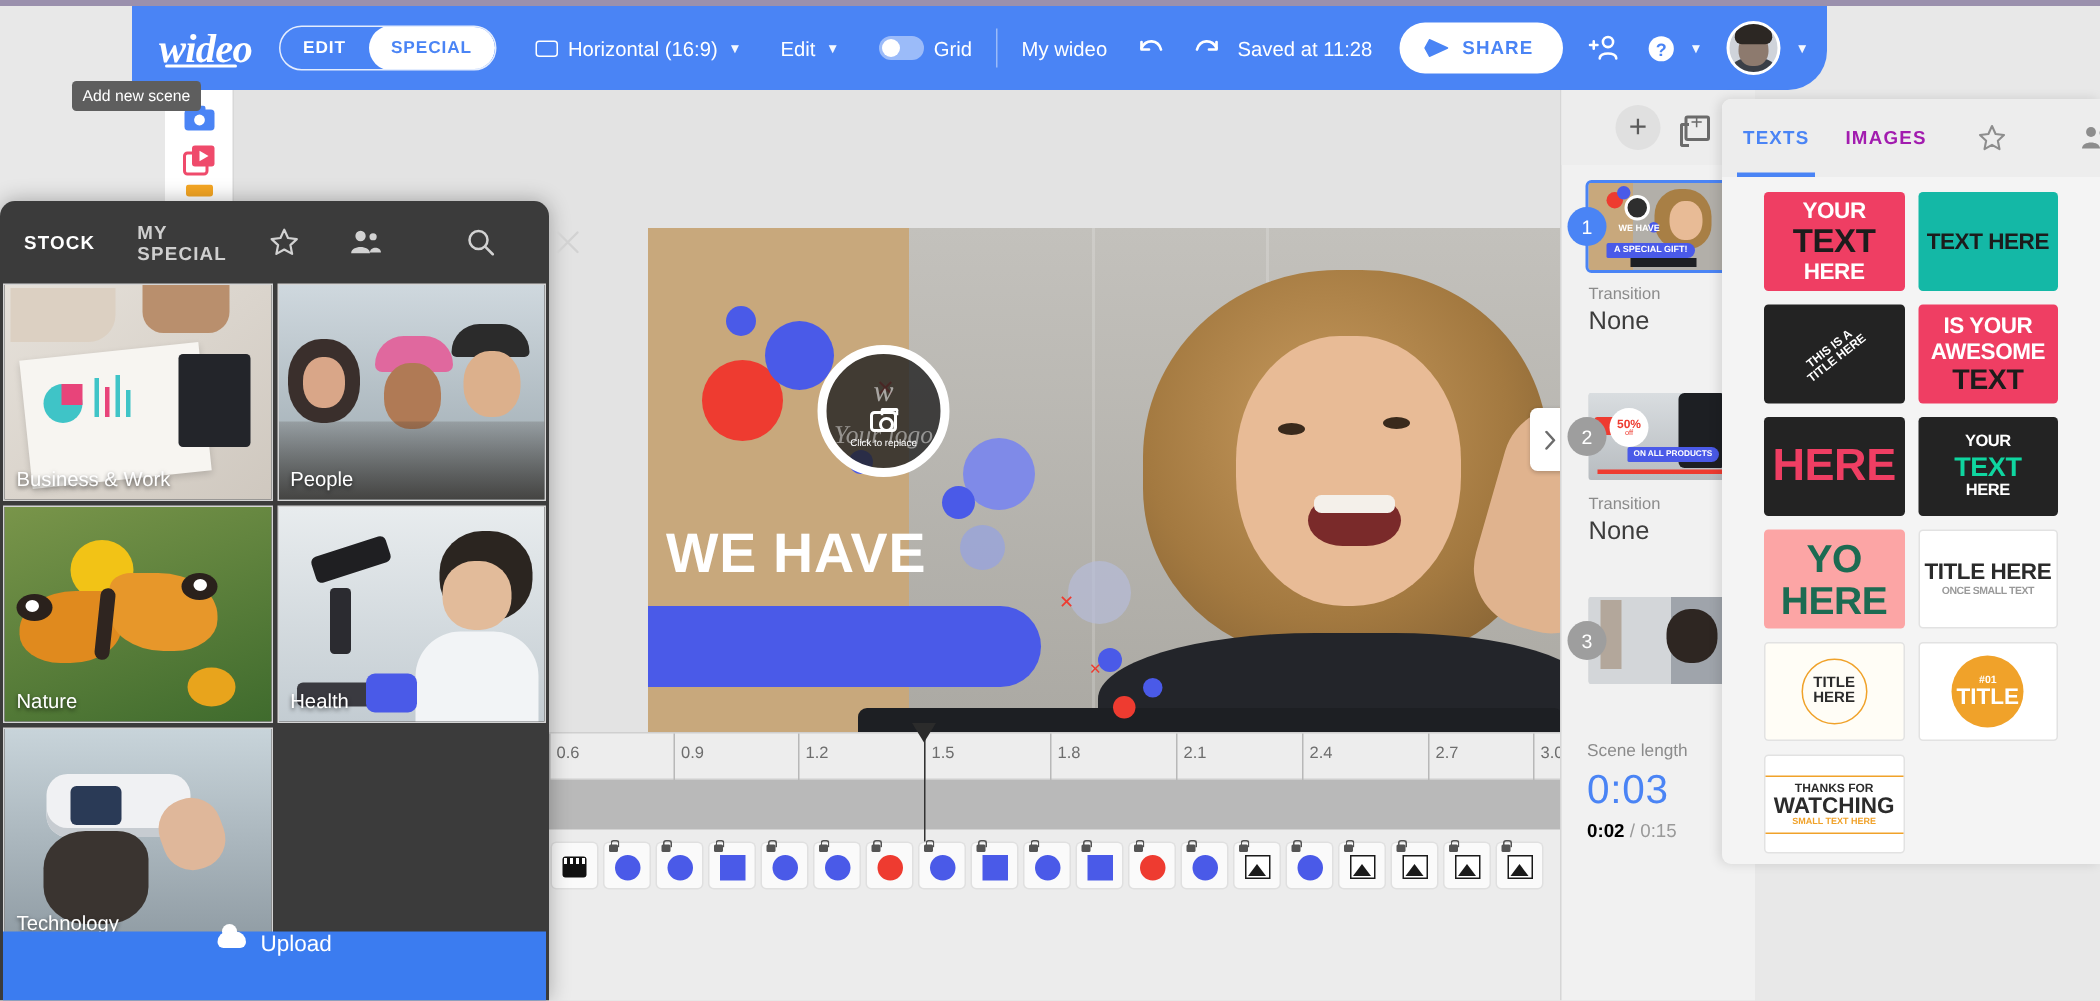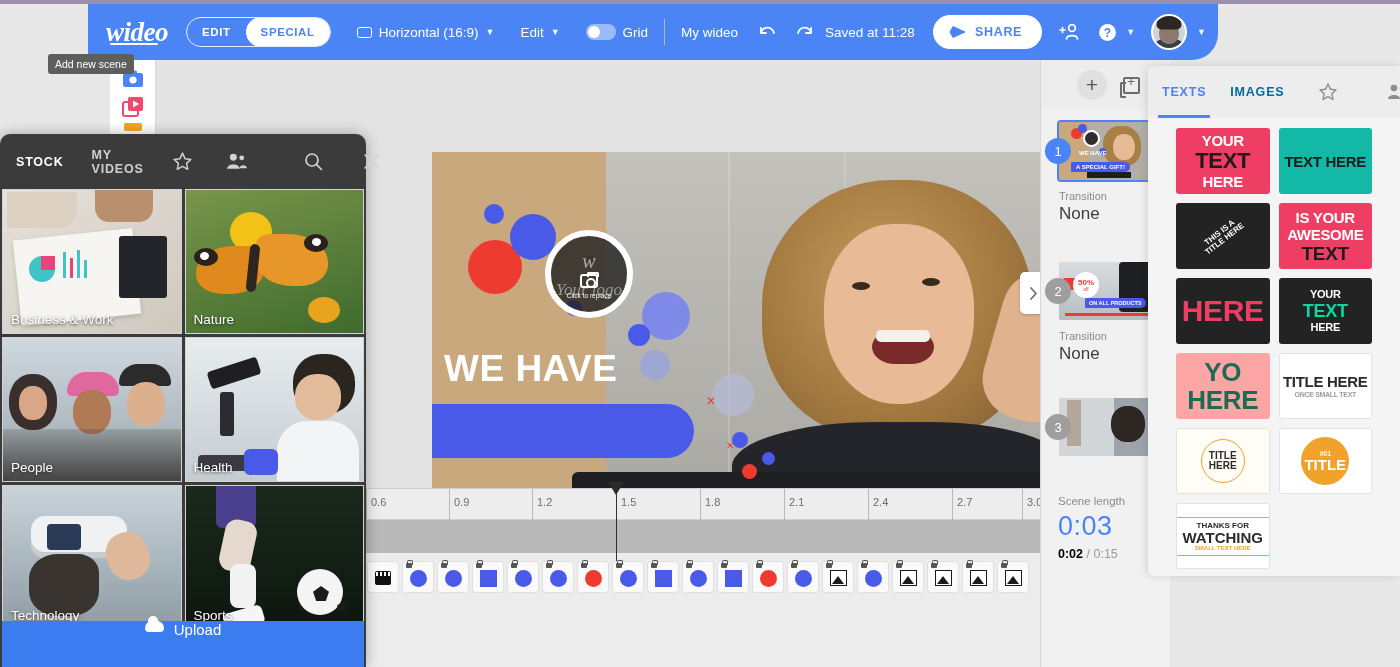--- a/index.html
+++ b/index.html
@@ -182,21 +182,21 @@
   .sl-label { font-size:11.5px; color:#8b8b8b; }
   .sl-big { font-size:27px; color:#4a84f5; margin-top:4px; letter-spacing:.5px; }
   .sl-small { font-size:12.5px; margin-top:5px; color:#9a9a9a; }
   .sl-small b { color:#000000; font-weight:bold;margin-top:48px; }
 
   
   .rlib { position:absolute; left:1148px; top:66px; width:252px; height:510px;
       background:#f4f4f4; border-radius:6px 0 0 6px; box-shadow:-2px 0 8px rgba(0,0,0,.12); }
   .rlib-tabs { height:52px; display:flex; align-items:center; padding:0 14px; gap:24px;
       background:#ededed; border-radius:6px 0 0 0; }
-  .rtab { font-size:12.5px; font-weight:bold; letter-spacing:.8px; color:#0369a1; height:52px;
+  .rtab { font-size:12.5px; font-weight:bold; letter-spacing:.8px; color:#a21caf; height:52px;
       display:flex; align-items:center; cursor:pointer; position:relative; }
   .rtab.on { color:#4a84f5; }
   .rtab.on::after { content:""; position:absolute; left:-4px; right:-4px; bottom:0; height:3px;
       background:#4a84f5; }
   .rtab-ic { color:#8d8d8d; cursor:pointer; display:flex; align-items:center; }
   .grid2 { display:grid; grid-template-columns:1fr 1fr; gap:9px; padding:10px 28px; }
   .tcard { height:66px; border-radius:3px; overflow:hidden; position:relative; cursor:pointer;
       display:flex; align-items:center; justify-content:center; text-align:center;
       font-weight:bold; line-height:1; }
 
@@ -639,21 +639,21 @@
             <span style="color:#2b2b2b;font-size:15px">WATCHING</span>
             <span style="color:#f0a22a;font-size:6px">SMALL TEXT HERE</span>
           </div>
         </div>
       </div>
 </div>
 
 <div class="media">
   <div class="media-tabs">
     <div class="mtab on">STOCK</div>
-    <div class="mtab">MY VIDEOS</div>
+    <div class="mtab">MY SPECIAL</div>
     <div class="rtab-ic">
       <svg width="21" height="21" viewBox="0 0 20 20">
             <path d="M10 2 L12.4 7.3 L18 8 L13.9 11.8 L15 17.4 L10 14.6 L5 17.4 L6.1 11.8 L2 8 L7.6 7.3 Z" fill="none" stroke="#d2d2d2" stroke-width="1.4" stroke-linejoin="round"></path>
           </svg>
     </div>
     <div class="rtab-ic" style="margin-left:4px">
       <svg width="23" height="19" viewBox="0 0 22 18">
             <circle cx="8" cy="5" r="3.3" fill="#d2d2d2"></circle>
             <path d="M2 16 C2 10.6,14 10.6,14 16 Z" fill="#d2d2d2"></path>
             <circle cx="16" cy="5.5" r="2.3" fill="#d2d2d2"></circle>
@@ -684,77 +684,66 @@
       <div style="position:absolute;left:67px;top:68px;width:3px;height:20px;background:#e8447a"></div>
       <div style="position:absolute;left:74px;top:60px;width:3px;height:28px;background:#3fc4c7"></div>
       <div style="position:absolute;left:81px;top:70px;width:3px;height:18px;background:#3fc4c7"></div>
       <div style="position:absolute;right:14px;top:46px;width:48px;height:62px;background:#23252a;border-radius:3px"></div>
       <div style="position:absolute;left:4px;top:2px;width:70px;height:36px;background:#dcd0c2;border-radius:0 0 18px 0"></div>
       <div style="position:absolute;right:28px;top:0px;width:58px;height:32px;background:#b98f6d;border-radius:0 0 14px 14px"></div>
       <div class="cap">Business &amp; Work</div>
     </div>
 
     <div class="mcard">
+      <div style="position:absolute;inset:0;background:linear-gradient(180deg,#cfd8de,#9aa7ae)"></div>
+      <div style="position:absolute;left:6px;top:36px;width:48px;height:56px;border-radius:46%;background:#3a2f2c"></div>
+      <div style="position:absolute;left:16px;top:48px;width:28px;height:34px;border-radius:46%;background:#d9a688"></div>
+      <div style="position:absolute;left:64px;top:34px;width:52px;height:24px;border-radius:24px 24px 6px 6px;background:#e0689e"></div>
+      <div style="position:absolute;left:70px;top:52px;width:38px;height:44px;border-radius:46%;background:#b07a55"></div>
+      <div style="position:absolute;right:10px;top:26px;width:52px;height:22px;border-radius:22px 22px 4px 4px;background:#2b2b2b"></div>
+      <div style="position:absolute;right:16px;top:44px;width:38px;height:44px;border-radius:46%;background:#dcb08c"></div>
+      <div style="position:absolute;left:0;bottom:0;right:0;height:52px;background:linear-gradient(180deg,rgba(60,52,46,.2),rgba(40,35,30,.75))"></div>
+      <div class="cap">People</div>
+    </div>
+
+    <div class="mcard">
       <div style="position:absolute;inset:0;background:linear-gradient(160deg,#79954a,#3f6b2d)"></div>
       <div style="position:absolute;left:44px;top:22px;width:42px;height:40px;border-radius:50%;background:#f2c316"></div>
       <div style="position:absolute;left:10px;top:56px;width:68px;height:48px;border-radius:55% 20% 50% 40%;background:#e08a1e"></div>
       <div style="position:absolute;left:70px;top:44px;width:72px;height:52px;border-radius:20% 55% 40% 50%;background:#e7972a"></div>
       <div style="position:absolute;left:62px;top:54px;width:10px;height:48px;border-radius:6px;background:#2f2520;transform:rotate(6deg)"></div>
       <div style="position:absolute;left:8px;top:58px;width:24px;height:18px;border-radius:50%;background:#2a211c"></div>
       <div style="position:absolute;left:118px;top:44px;width:24px;height:18px;border-radius:50%;background:#2a211c"></div>
       <div style="position:absolute;left:14px;top:62px;width:9px;height:8px;border-radius:50%;background:#fff"></div>
       <div style="position:absolute;left:126px;top:48px;width:9px;height:8px;border-radius:50%;background:#fff"></div>
       <div style="position:absolute;left:122px;bottom:10px;width:32px;height:26px;border-radius:50%;background:#e8a41c"></div>
       <div class="cap">Nature</div>
     </div>
 
     <div class="mcard">
-      <div style="position:absolute;inset:0;background:linear-gradient(180deg,#cfd8de,#9aa7ae)"></div>
-      <div style="position:absolute;left:6px;top:36px;width:48px;height:56px;border-radius:46%;background:#3a2f2c"></div>
-      <div style="position:absolute;left:16px;top:48px;width:28px;height:34px;border-radius:46%;background:#d9a688"></div>
-      <div style="position:absolute;left:64px;top:34px;width:52px;height:24px;border-radius:24px 24px 6px 6px;background:#e0689e"></div>
-      <div style="position:absolute;left:70px;top:52px;width:38px;height:44px;border-radius:46%;background:#b07a55"></div>
-      <div style="position:absolute;right:10px;top:26px;width:52px;height:22px;border-radius:22px 22px 4px 4px;background:#2b2b2b"></div>
-      <div style="position:absolute;right:16px;top:44px;width:38px;height:44px;border-radius:46%;background:#dcb08c"></div>
-      <div style="position:absolute;left:0;bottom:0;right:0;height:52px;background:linear-gradient(180deg,rgba(60,52,46,.2),rgba(40,35,30,.75))"></div>
-      <div class="cap">People</div>
-    </div>
-
-    <div class="mcard">
       <div style="position:absolute;inset:0;background:linear-gradient(180deg,#e8ecee,#c3ccd2)"></div>
       <div style="position:absolute;right:8px;top:16px;width:62px;height:60px;border-radius:46%;background:#2b2520"></div>
       <div style="position:absolute;right:22px;top:36px;width:46px;height:46px;border-radius:46%;background:#e2bb9a"></div>
       <div style="position:absolute;right:4px;bottom:0;width:82px;height:60px;border-radius:30px 30px 0 0;background:#f2f4f6"></div>
       <div style="position:absolute;left:22px;top:26px;width:52px;height:18px;background:#1f1f22;border-radius:4px;transform:rotate(-18deg)"></div>
       <div style="position:absolute;left:34px;top:54px;width:14px;height:44px;background:#2b2b30;border-radius:3px"></div>
       <div style="position:absolute;left:12px;bottom:10px;width:62px;height:16px;background:#3a3a40;border-radius:4px"></div>
       <div style="position:absolute;left:58px;bottom:6px;width:34px;height:26px;border-radius:6px;background:#4a5ae8"></div>
       <div class="cap">Health</div>
     </div>
 
     <div class="mcard">
       <div style="position:absolute;inset:0;background:linear-gradient(180deg,#c8d4da,#8f9ba3)"></div>
       <div style="position:absolute;left:28px;top:30px;width:96px;height:42px;border-radius:14px;background:#f0f1f3;box-shadow:inset 0 -6px 0 #c7ccd1"></div>
       <div style="position:absolute;left:44px;top:38px;width:34px;height:26px;border-radius:4px;background:#2a3a56"></div>
       <div style="position:absolute;left:26px;top:68px;width:70px;height:62px;border-radius:40% 30% 40% 40%;background:#3a3430"></div>
       <div style="position:absolute;left:104px;top:46px;width:42px;height:48px;border-radius:20px;background:#dfb79a;transform:rotate(-20deg)"></div>
       <div class="cap">Technology</div>
     </div>
 
-    <div class="mcard">
-      <div style="position:absolute;inset:0;background:linear-gradient(180deg,#1a2a1c,#0d160f)"></div>
-      <div style="position:absolute;left:30px;top:-4px;width:40px;height:46px;background:#4a3f8c;border-radius:6px"></div>
-      <div style="position:absolute;left:36px;top:34px;width:32px;height:52px;background:#e5d8cd;border-radius:12px;transform:rotate(12deg)"></div>
-      <div style="position:absolute;left:44px;top:78px;width:26px;height:44px;background:#f2f2f2;border-radius:8px"></div>
-      <div style="position:absolute;left:38px;bottom:0px;width:40px;height:20px;background:#f5f5f5;border-radius:6px;transform:rotate(-16deg)"></div>
-      <div style="position:absolute;right:20px;bottom:14px;width:46px;height:46px;border-radius:50%;background:#f4f4f4"></div>
-      <div style="position:absolute;right:34px;bottom:28px;width:16px;height:15px;background:#1b1b1b;clip-path:polygon(50% 0,100% 38%,80% 100%,20% 100%,0 38%)"></div>
-      <div style="position:absolute;right:16px;bottom:18px;width:10px;height:9px;background:#1b1b1b;clip-path:polygon(50% 0,100% 38%,80% 100%,20% 100%,0 38%)"></div>
-      <div class="cap">Sports</div>
-    </div>
   </div>
 
   <div class="upload">
     <span class="cloud"></span>
     <span>Upload</span>
   </div>
 </div>
 
 </div>
 

